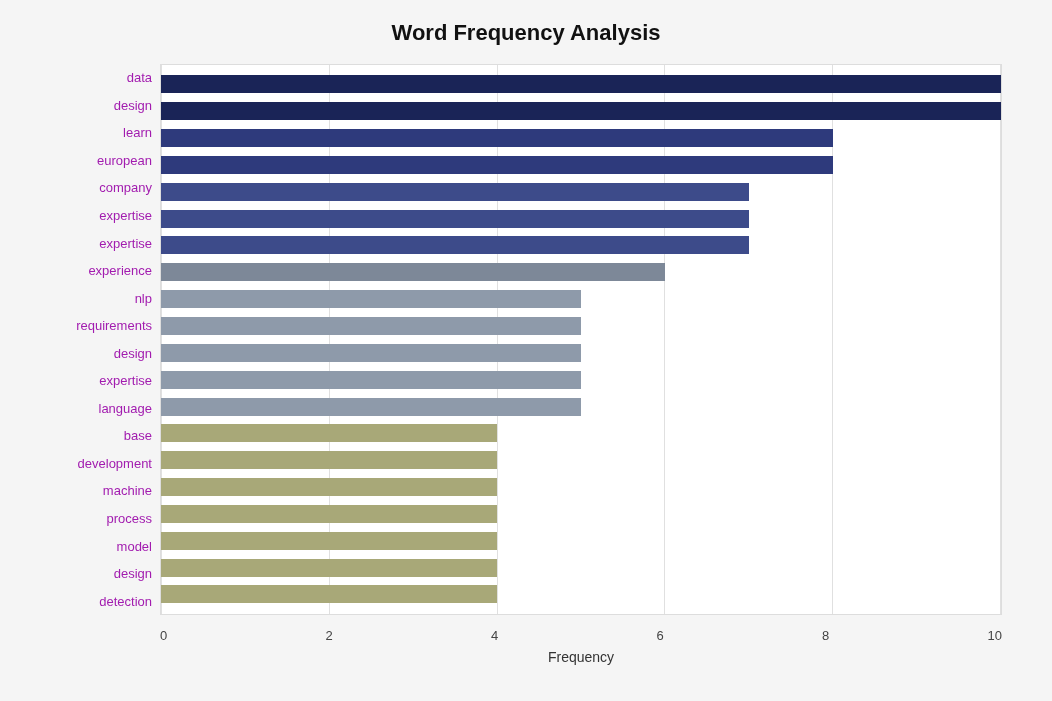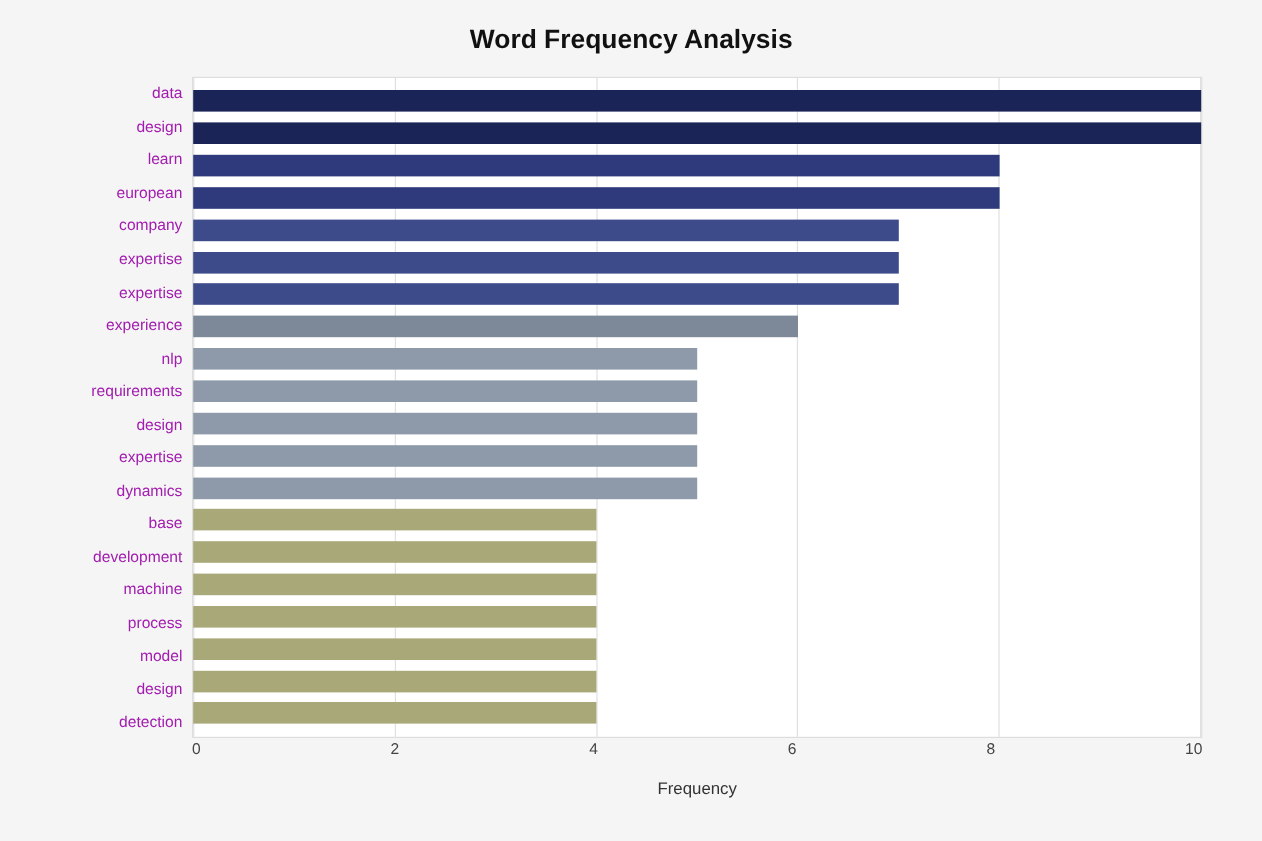--- a/index.html
+++ b/index.html
@@ -105,21 +105,21 @@
       padding-top: 4px;
     }
     .x-tick {
       font-size: 13px;
       color: #444;
       text-align: center;
     }
     .x-label {
       font-size: 14px;
       color: #333;
-      margin-top: 18px;
+      margin-top: 6px;
     }
   </style>
 </head>
 <body>
 
 <div class="chart-container">
   <div class="chart-title">Word Frequency Analysis</div>
   <div class="chart-area">
     <div class="y-labels" id="y-labels-container">
         <div class="y-label">data</div>
@@ -127,21 +127,21 @@
         <div class="y-label">learn</div>
         <div class="y-label">european</div>
         <div class="y-label">company</div>
         <div class="y-label">expertise</div>
         <div class="y-label">expertise</div>
         <div class="y-label">experience</div>
         <div class="y-label">nlp</div>
         <div class="y-label">requirements</div>
         <div class="y-label">design</div>
         <div class="y-label">expertise</div>
-        <div class="y-label">dynamics</div>
+        <div class="y-label">language</div>
         <div class="y-label">base</div>
         <div class="y-label">development</div>
         <div class="y-label">machine</div>
         <div class="y-label">process</div>
         <div class="y-label">model</div>
         <div class="y-label">design</div>
         <div class="y-label">detection</div>
       </div>
     <div class="bars-and-grid">
       <div class="grid-lines" id="grid-lines-container">

